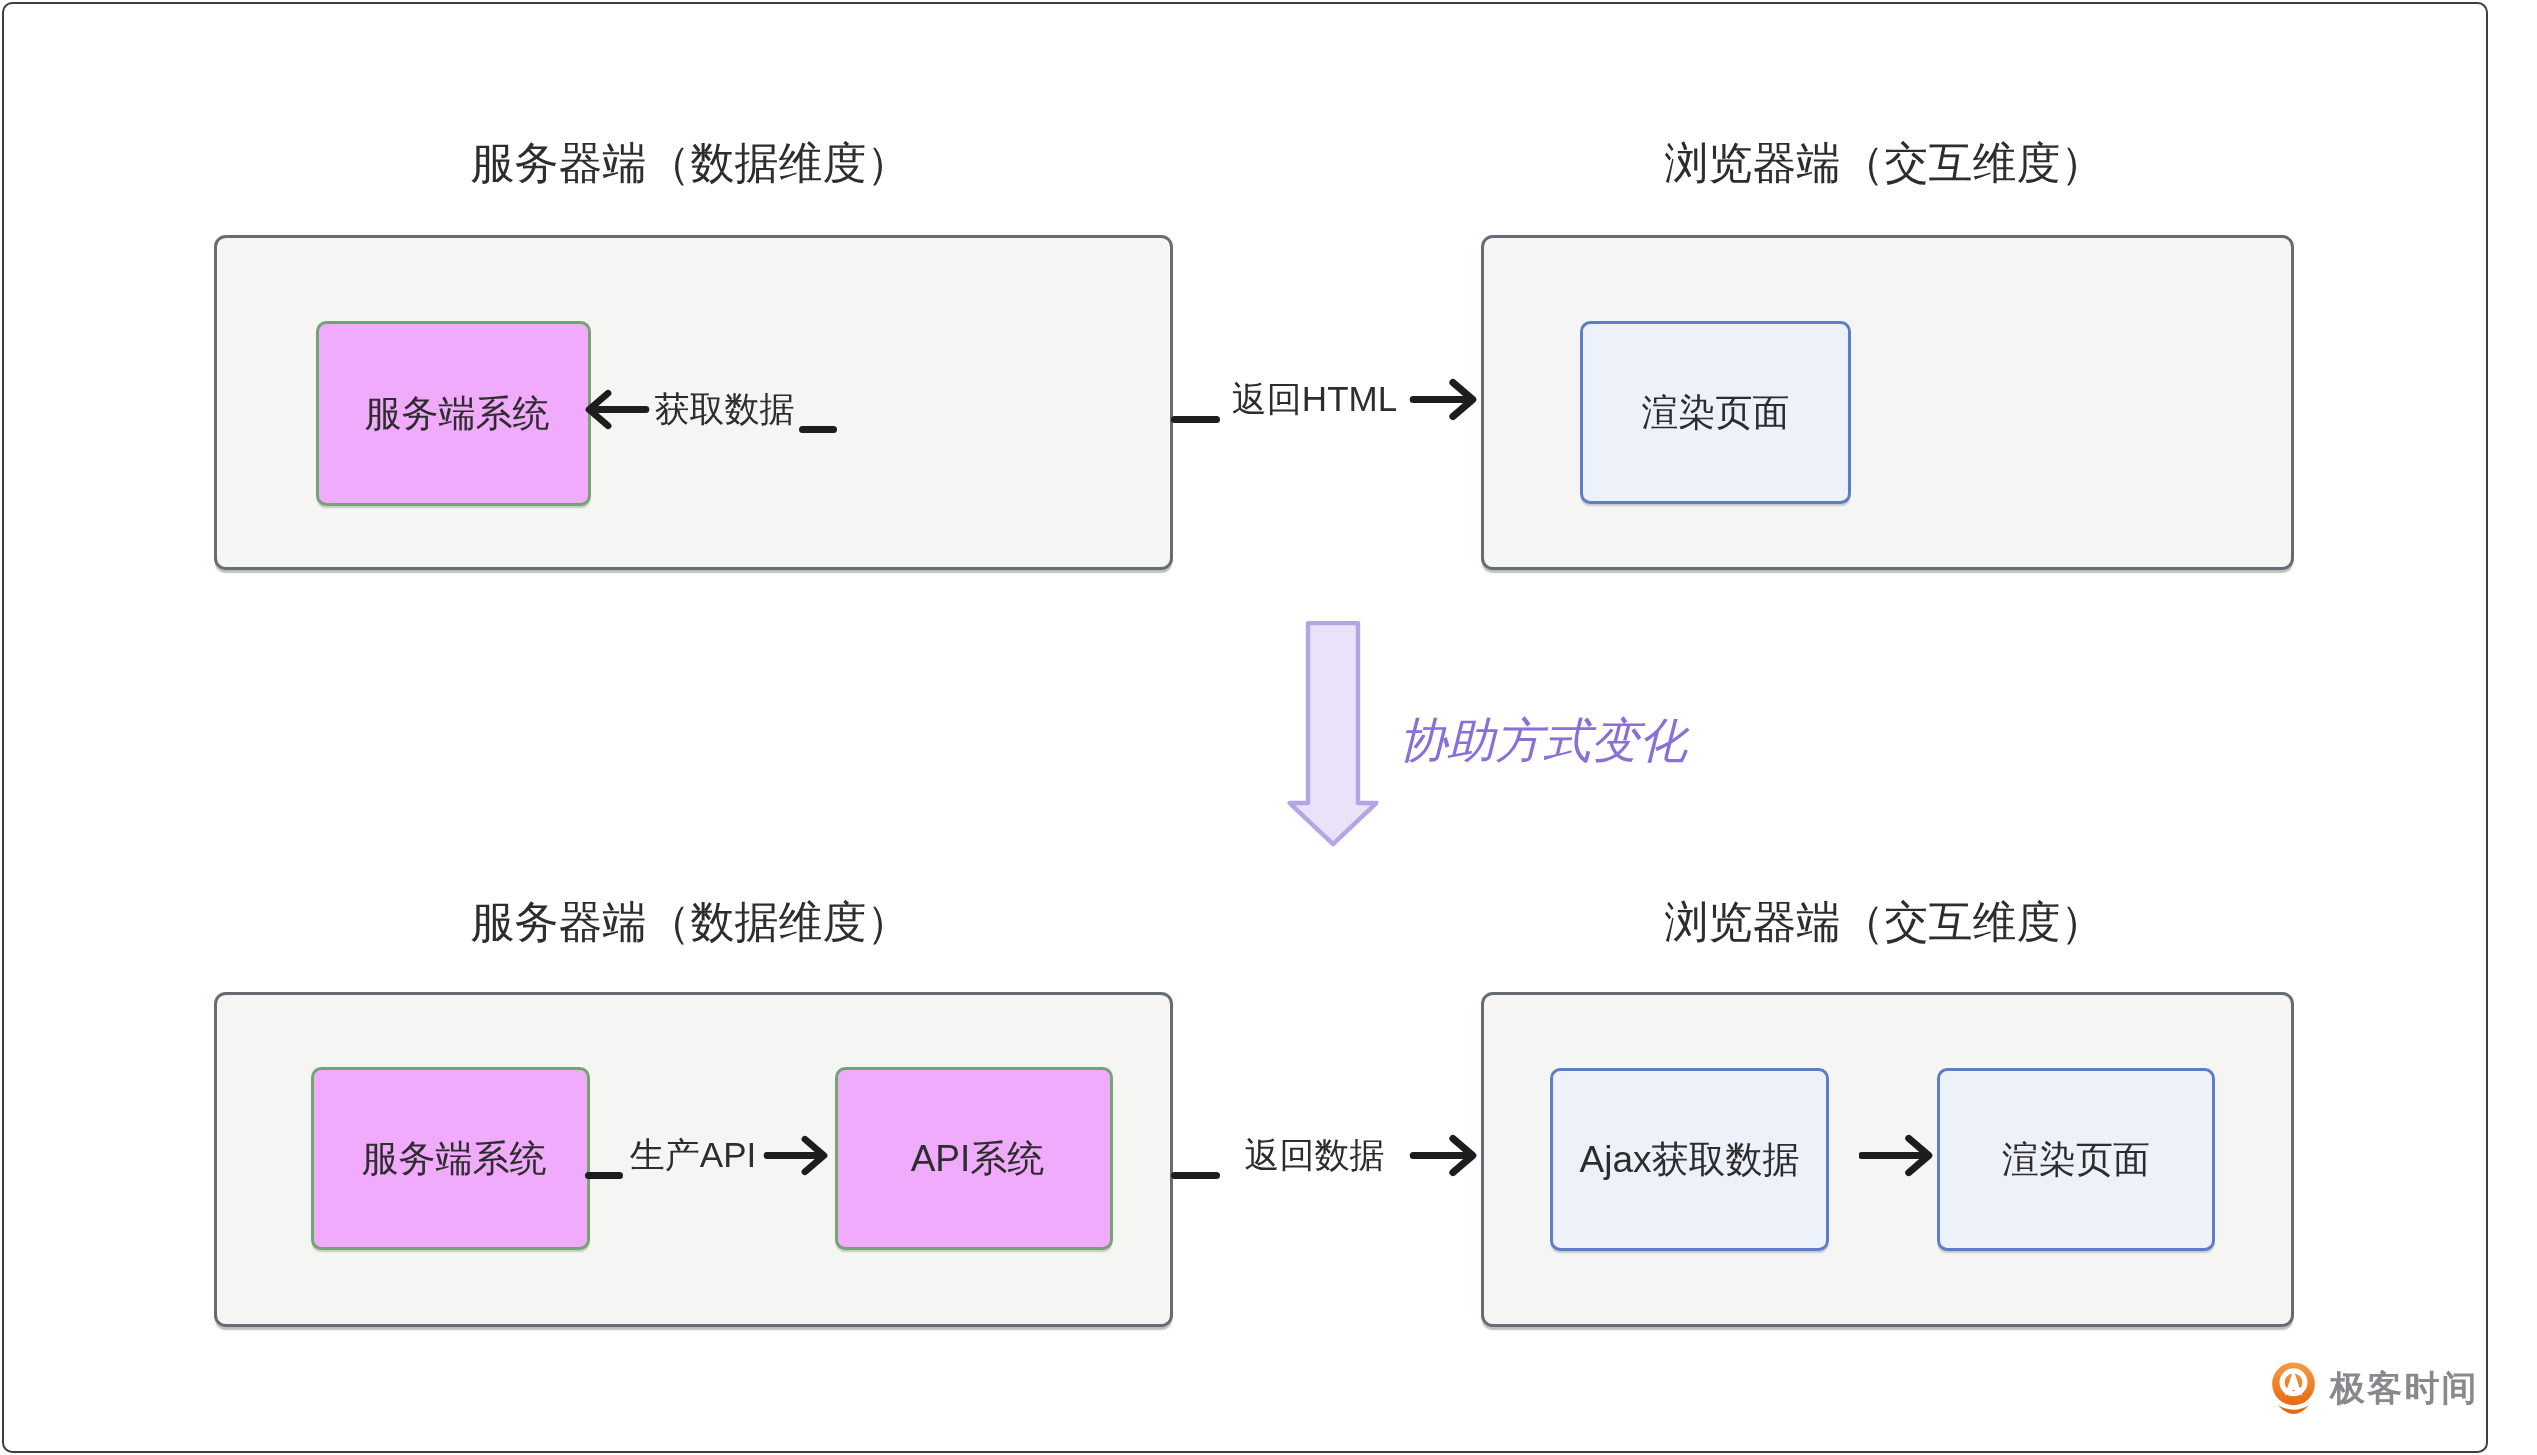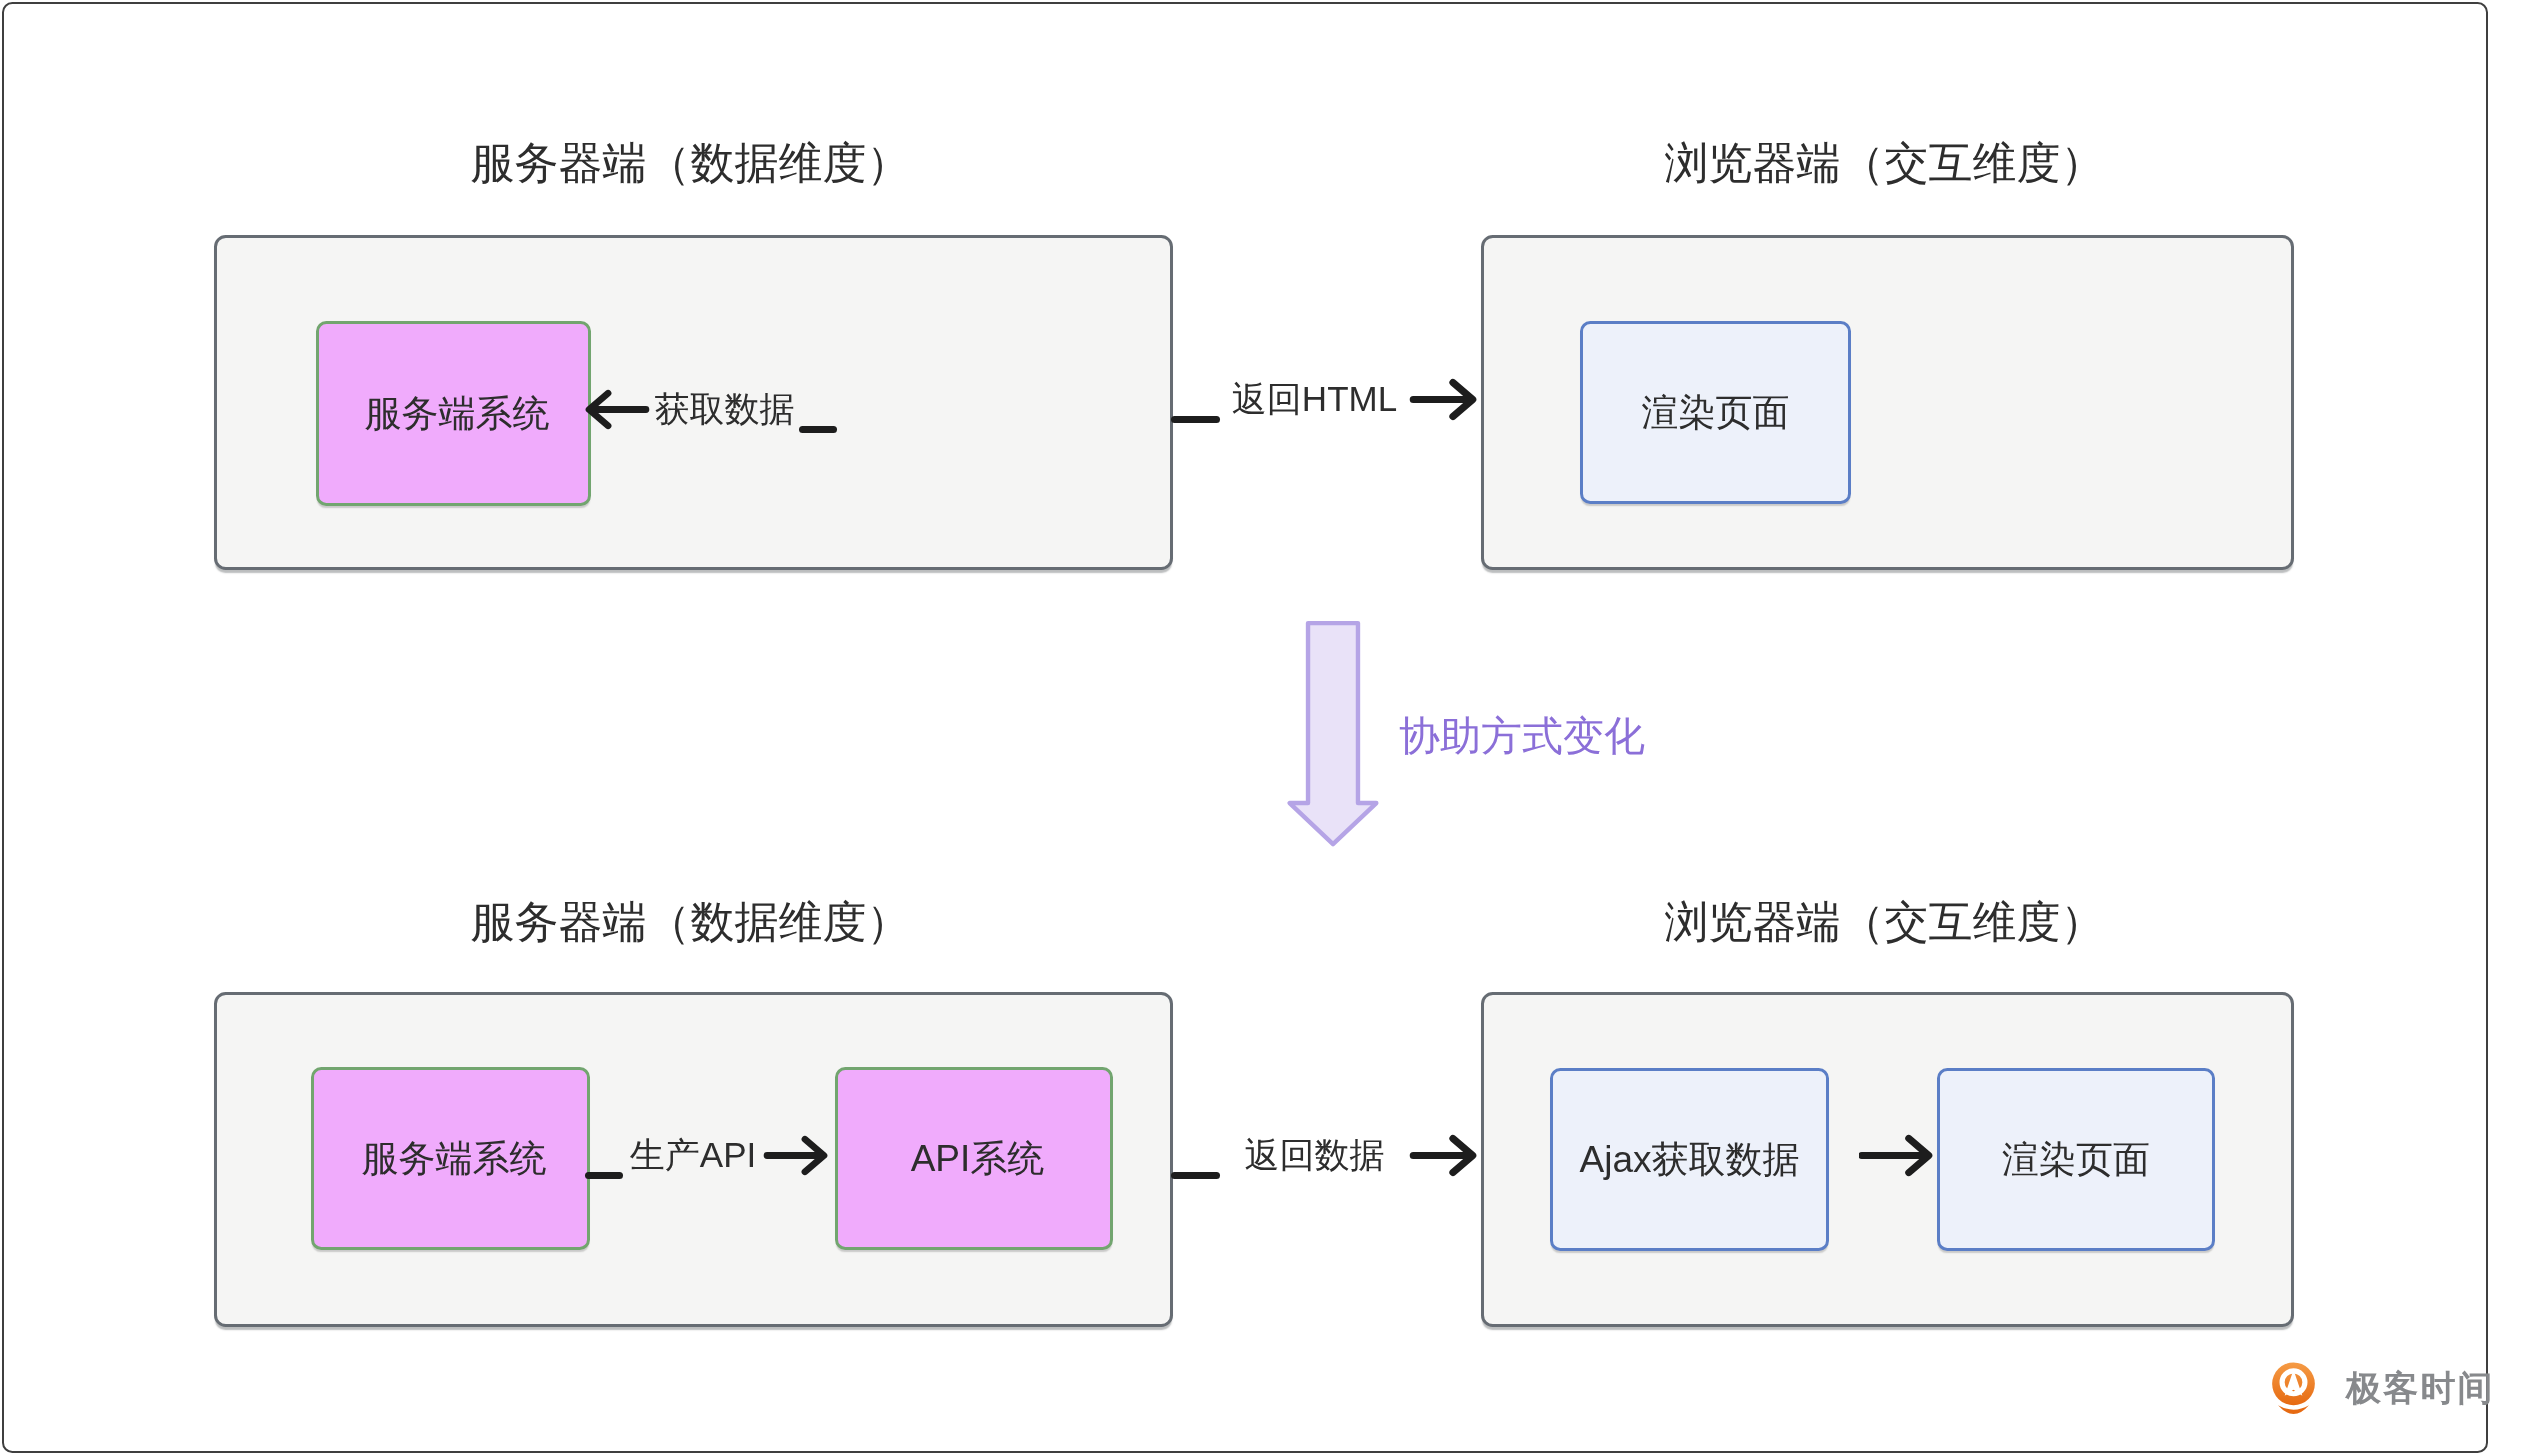--- a/index.html
+++ b/index.html
@@ -25,23 +25,23 @@
   .box.blue{background:#edf1fa;border-color:#5b7ec6;}
   .connector{
     position:absolute;display:flex;align-items:flex-end;justify-content:space-between;height:47px;
   }
   .seg{height:6.6px;background:#1d1d1d;border-radius:3.7px;flex:0 0 auto;}
   .edge-label{font-size:35px;color:#2d2d2d;white-space:nowrap;padding:0 4.4px;flex:0 0 auto;}
   .arrow-svg{flex:0 0 auto;display:block;}
   .arrow-svg path{stroke:#1d1d1d;stroke-width:10;fill:none;stroke-linecap:round;stroke-linejoin:round;}
   .transition-arrow{position:absolute;}
   .transition-label{
-    position:absolute;font-size:41px;color:#8b6fd8;white-space:nowrap;font-weight:500;
+    position:absolute;font-size:48px;color:#8b6fd8;white-space:nowrap;font-weight:500;font-style:italic;
   }
-  .logo{position:absolute;display:flex;align-items:center;gap:28px;height:53px;}
+  .logo{position:absolute;display:flex;align-items:center;gap:12px;height:53px;}
   .logo-text{font-size:35px;font-weight:bold;color:#87898c;letter-spacing:2.2px;white-space:nowrap;}
 </style>
 </head>
 <body>
 
 <div class="canvas">
   <div class="frame"></div>
 
   <div class="title" style="left:214px;top:136px;width:953px;">服务器端（数据维度）</div>
   <div class="title" style="left:1481px;top:136px;width:807px;">浏览器端（交互维度）</div>

